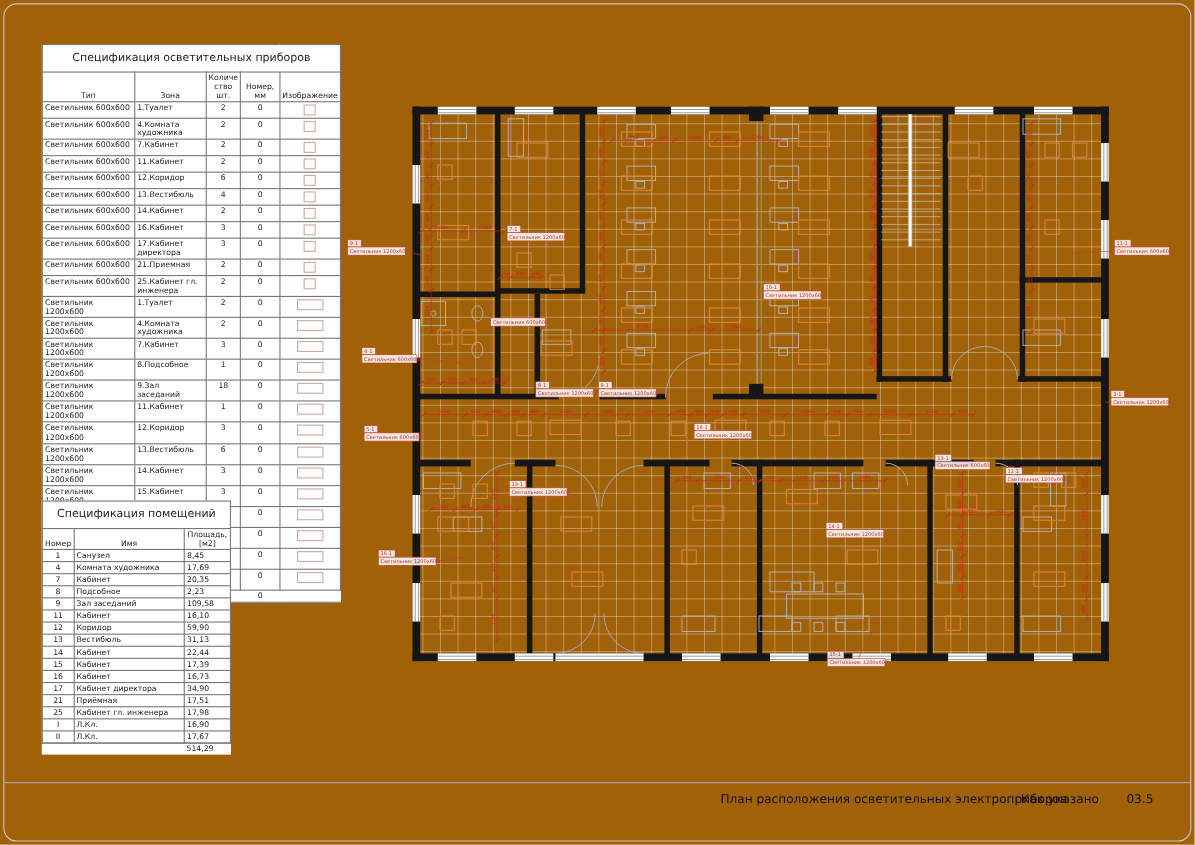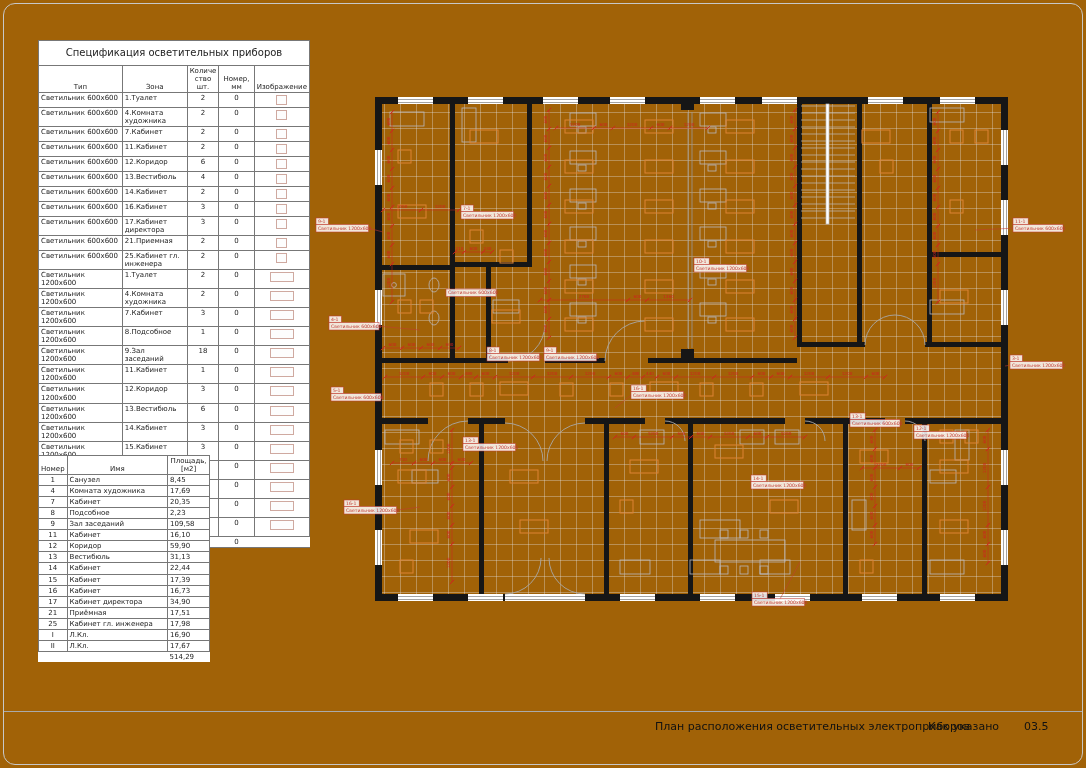--- a/index.html
+++ b/index.html
@@ -958,20 +958,23 @@
   </table>
 
   <table class="spec" id="room-table">
     <colgroup>
         <col style="width:25px">
         <col style="width:105px">
         <col style="width:42px">
       </colgroup>
     <thead>
       <tr>
+          <th class="title-cell" colspan="3">Спецификация помещений</th>
+        </tr>
+      <tr>
         <th>Номер</th>
         <th>Имя</th>
         <th>Площадь, [м2]</th>
       </tr>
     </thead>
     <tbody id="room-tbody">
         <tr>
           <td class="num">1</td>
           <td>Санузел</td>
           <td class="right">8,45</td>

